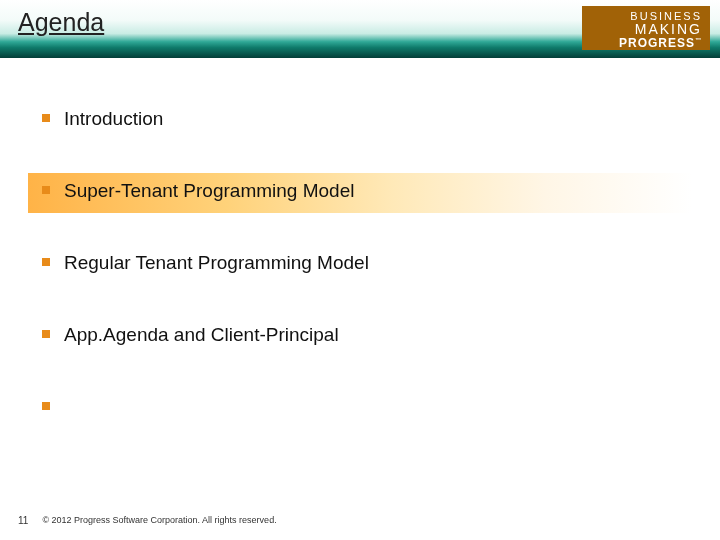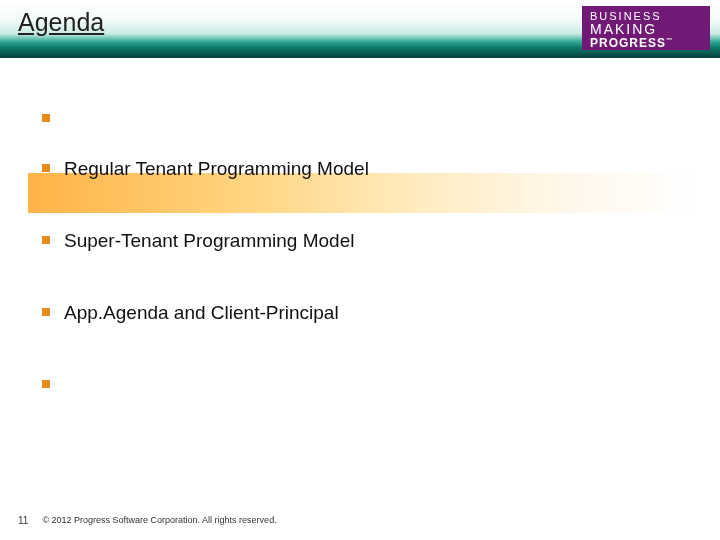--- a/index.html
+++ b/index.html
@@ -31,23 +31,24 @@
     color: #222;
     font-weight: 400;
     text-decoration: underline;
   }
   .logo {
     position: absolute;
     top: 6px;
     right: 10px;
     width: 128px;
     height: 44px;
-    background: #701a75;
+    background: #a16207;
     padding: 4px 8px;
     color: #fff;
+    text-align: right;
     letter-spacing: 0.5px;
   }
   .logo .l1 { font-size: 11px; font-weight: 400; letter-spacing: 2px; line-height: 1.1; }
   .logo .l2 { font-size: 14px; font-weight: 400; letter-spacing: 2px; line-height: 1.1; }
   .logo .l3 { font-size: 12px; font-weight: 700; letter-spacing: 1px; line-height: 1.1; }
   .logo .tm { font-size: 6px; vertical-align: super; }
   .agenda-list {
     position: absolute;
     top: 96px;
     left: 40px;
@@ -102,28 +103,29 @@
   <div class="l3">
     <span>PROGRESS</span><span class="tm">™</span>
   </div>
 </div>
 
 <div class="highlight-bar" id="hl" style="top: 173px;"></div>
 
 <ul class="agenda-list">
   <li>
     <span class="bullet"></span>
+    <span class="label">Introduction</span>
+  </li>
+  <li>
+    <span class="bullet"></span>
+    <span class="label">Super-Tenant Programming Model</span>
   </li>
   <li id="item-highlighted">
     <span class="bullet"></span>
     <span class="label">Regular Tenant Programming Model</span>
-  </li>
-  <li>
-    <span class="bullet"></span>
-    <span class="label">Super-Tenant Programming Model</span>
   </li>
   <li>
     <span class="bullet"></span>
     <span class="label">App.Agenda and Client-Principal</span>
   </li>
   <li>
     <span class="bullet"></span>
   </li>
 </ul>
 

